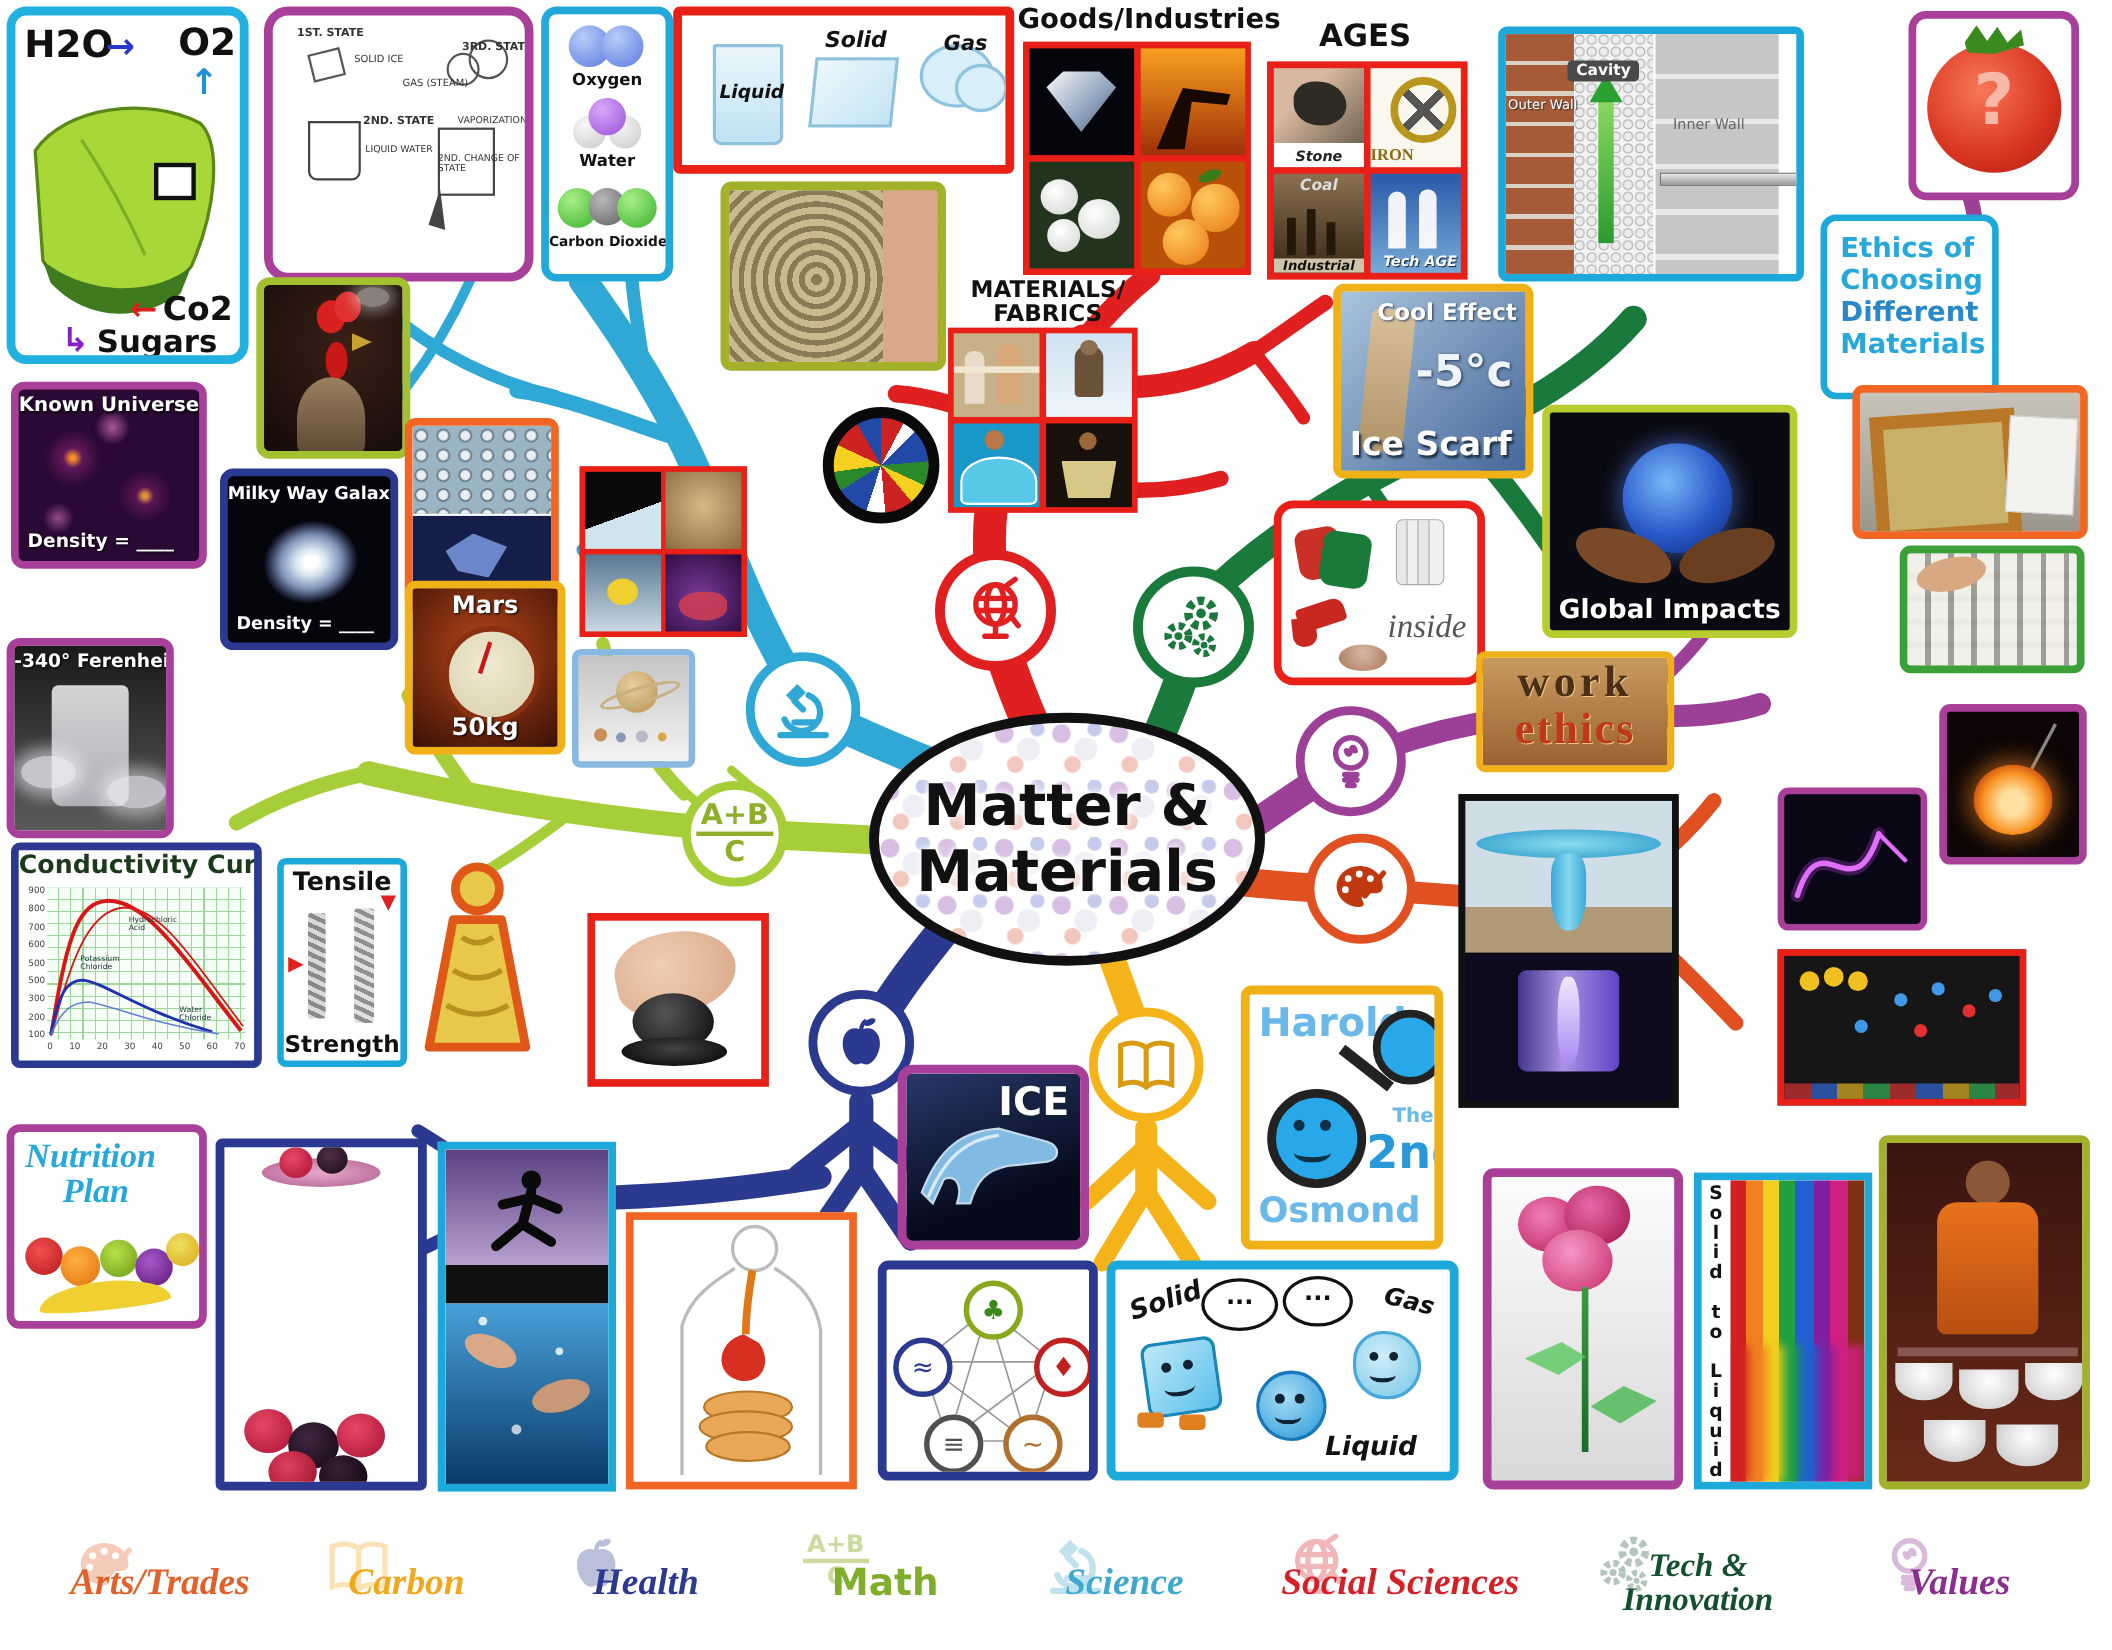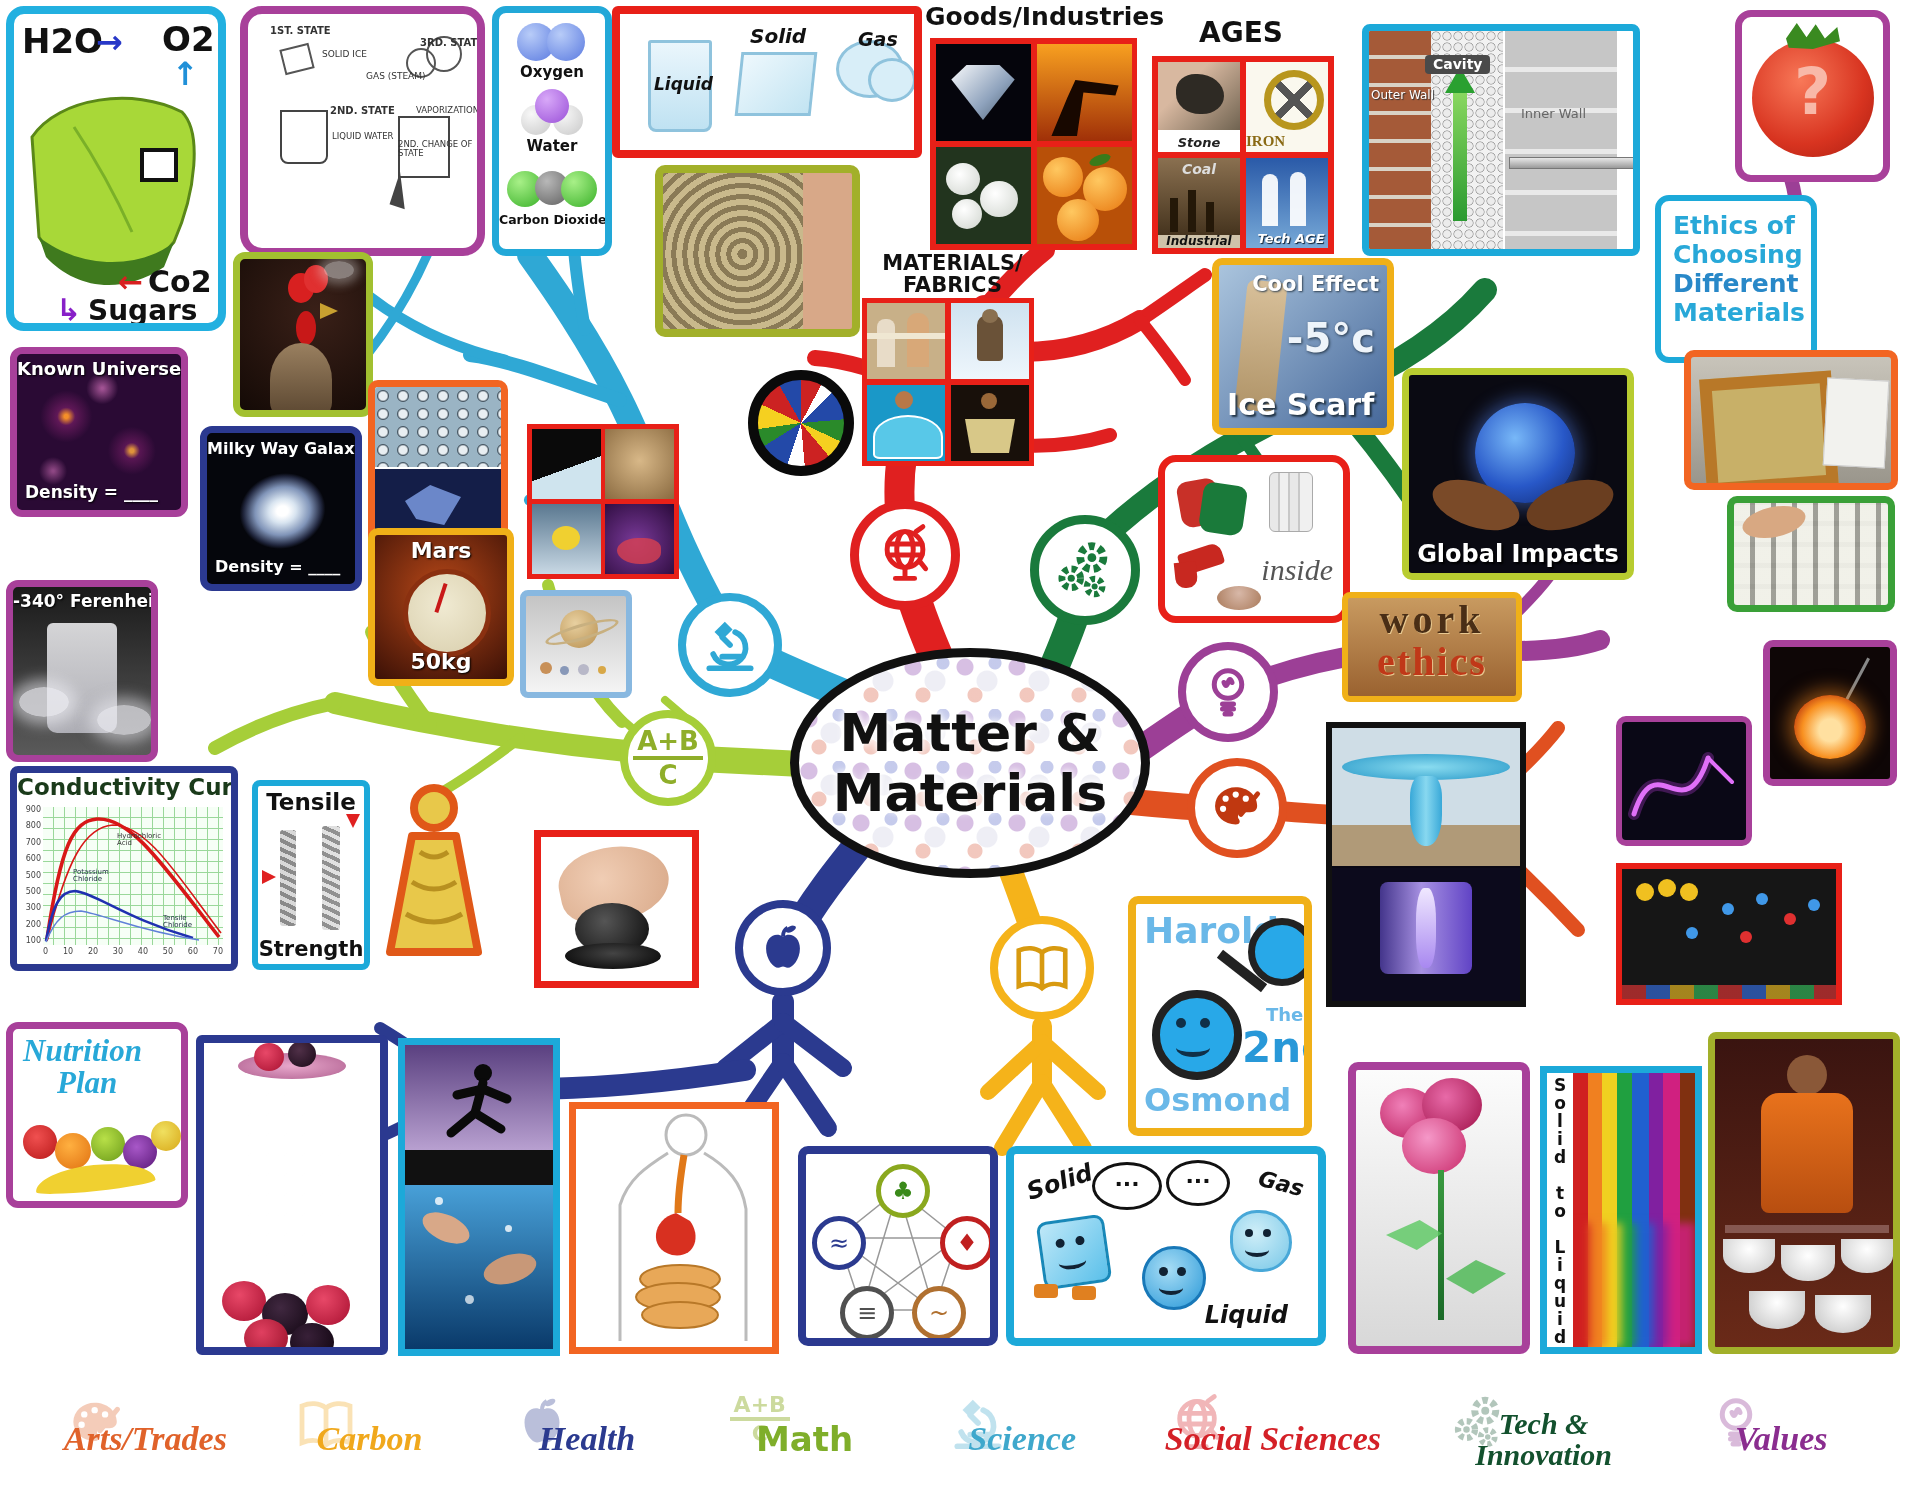--- a/index.html
+++ b/index.html
@@ -526,21 +526,21 @@
   <span class="t b" style="left:0;top:2px;width:214px;text-align:center;font-size:23px;color:#1a3a1a;">Conductivity Curves</span>
   <div style="position:absolute;left:26px;top:34px;width:180px;height:138px;background-color:#f6fff6;background-image:repeating-linear-gradient(to right,transparent 0 10px,#9ad89a 10px 11px),repeating-linear-gradient(to bottom,transparent 0 10px,#9ad89a 10px 11px);">
     <svg width="180" height="138">
       <path d="M4,132 C18,38 30,14 54,12 C88,10 120,58 176,130" fill="none" stroke="#d81818" stroke-width="3.6"></path>
       <path d="M4,134 C24,52 42,20 70,18 C104,18 134,68 178,126" fill="none" stroke="#d81818" stroke-width="1.6"></path>
       <path d="M3,134 C10,96 18,84 32,84 C52,86 84,112 150,131" fill="none" stroke="#2030b0" stroke-width="2.6"></path>
       <path d="M3,135 C12,112 22,104 38,104 C62,108 96,124 156,133" fill="none" stroke="#6080d8" stroke-width="1.4"></path>
     </svg>
     <span class="t" style="left:74px;top:26px;font-size:7px;color:#333;white-space:normal;width:46px;">Hydrochloric Acid</span>
     <span class="t" style="left:30px;top:62px;font-size:7px;color:#234;white-space:normal;width:42px;">Potassium Chloride</span>
-    <span class="t" style="left:120px;top:108px;font-size:7px;color:#234;white-space:normal;width:42px;">Tensile Chloride</span>
+    <span class="t" style="left:120px;top:108px;font-size:7px;color:#234;white-space:normal;width:42px;">Water Chloride</span>
   </div>
   <div style="position:absolute;left:2px;top:32px;width:22px;height:140px;display:flex;flex-direction:column;justify-content:space-between;text-align:right;font-size:8px;color:#444;">
     <span>900</span>
     <span>800</span>
     <span>700</span>
     <span>600</span>
     <span>500</span>
     <span>500</span>
     <span>300</span>
     <span>200</span>
@@ -572,20 +572,27 @@
   <path d="M30,54 L74,54 L96,170 L8,170 Z" fill="#e8c84a" stroke="#e05818" stroke-width="8" stroke-linejoin="round"></path>
   <path d="M38,70 q14,10 28,0 M30,100 q22,14 44,0 M24,132 q28,16 56,0" stroke="#b89020" stroke-width="5" fill="none"></path>
 </svg>
 
 <div class="panel" style="left:534px;top:830px;width:165px;height:158px;border:7px solid #e82018;">
   <div style="position:absolute;left:18px;top:10px;width:110px;height:74px;background:radial-gradient(circle at 40% 40%,#f0cdb4,#d8a follow88);background:radial-gradient(circle at 40% 40%,#f0cdb4,#d8a888);border-radius:45% 55% 50% 40%;transform:rotate(-12deg);"></div>
   <div class="circ" style="left:34px;top:66px;width:74px;height:52px;background:radial-gradient(circle at 40% 35%,#555,#0a0a0a);"></div>
   <div style="position:absolute;left:24px;top:106px;width:96px;height:26px;background:radial-gradient(ellipse at 50% 40%,#444,#000);border-radius:50%;"></div>
 </div>
 
+<div class="panel" style="left:816px;top:968px;width:174px;height:168px;border:8px solid #a8409a;border-radius:14px;background:linear-gradient(160deg,#28386a,#060a1c 70%);z-index:2;">
+  <svg width="158" height="152">
+    <path d="M14,108 C30,66 52,52 84,50 L128,62 C140,66 140,78 128,80 L92,84 C72,88 64,98 58,118 L46,118 C52,100 44,92 34,96 L24,118 Z" fill="#8ecdf6" opacity=".9" stroke="#d8f0ff" stroke-width="2"></path>
+    <path d="M20,112 C36,74 56,60 84,56" stroke="#fff" stroke-width="3" fill="none" opacity=".7"></path>
+  </svg>
+  <span class="t b" style="right:10px;top:8px;font-size:36px;color:#fff;text-shadow:2px 2px 3px #123;">ICE</span>
+</div>
 
 <div class="panel" style="left:1128px;top:896px;width:184px;height:240px;border:8px solid #f0b018;border-radius:10px;z-index:2;">
   <span class="t b" style="left:8px;top:8px;font-size:36px;color:#6ab8e8;">Harold</span>
   <div style="position:absolute;left:112px;top:14px;width:54px;height:54px;border-radius:50%;background:#28a8e8;border:7px solid #222;"></div>
   <div style="position:absolute;left:78px;top:62px;width:56px;height:10px;background:#222;transform:rotate(38deg);"></div>
   <div style="position:absolute;left:16px;top:86px;width:74px;height:74px;border-radius:50%;background:#28a8e8;border:8px solid #222;">
     <div class="circ" style="left:16px;top:20px;width:10px;height:10px;background:#103048;"></div>
     <div class="circ" style="left:40px;top:20px;width:10px;height:10px;background:#103048;"></div>
     <div style="position:absolute;left:16px;top:40px;width:34px;height:14px;border-bottom:5px solid #103048;border-radius:0 0 50% 50%;"></div>
   </div>

